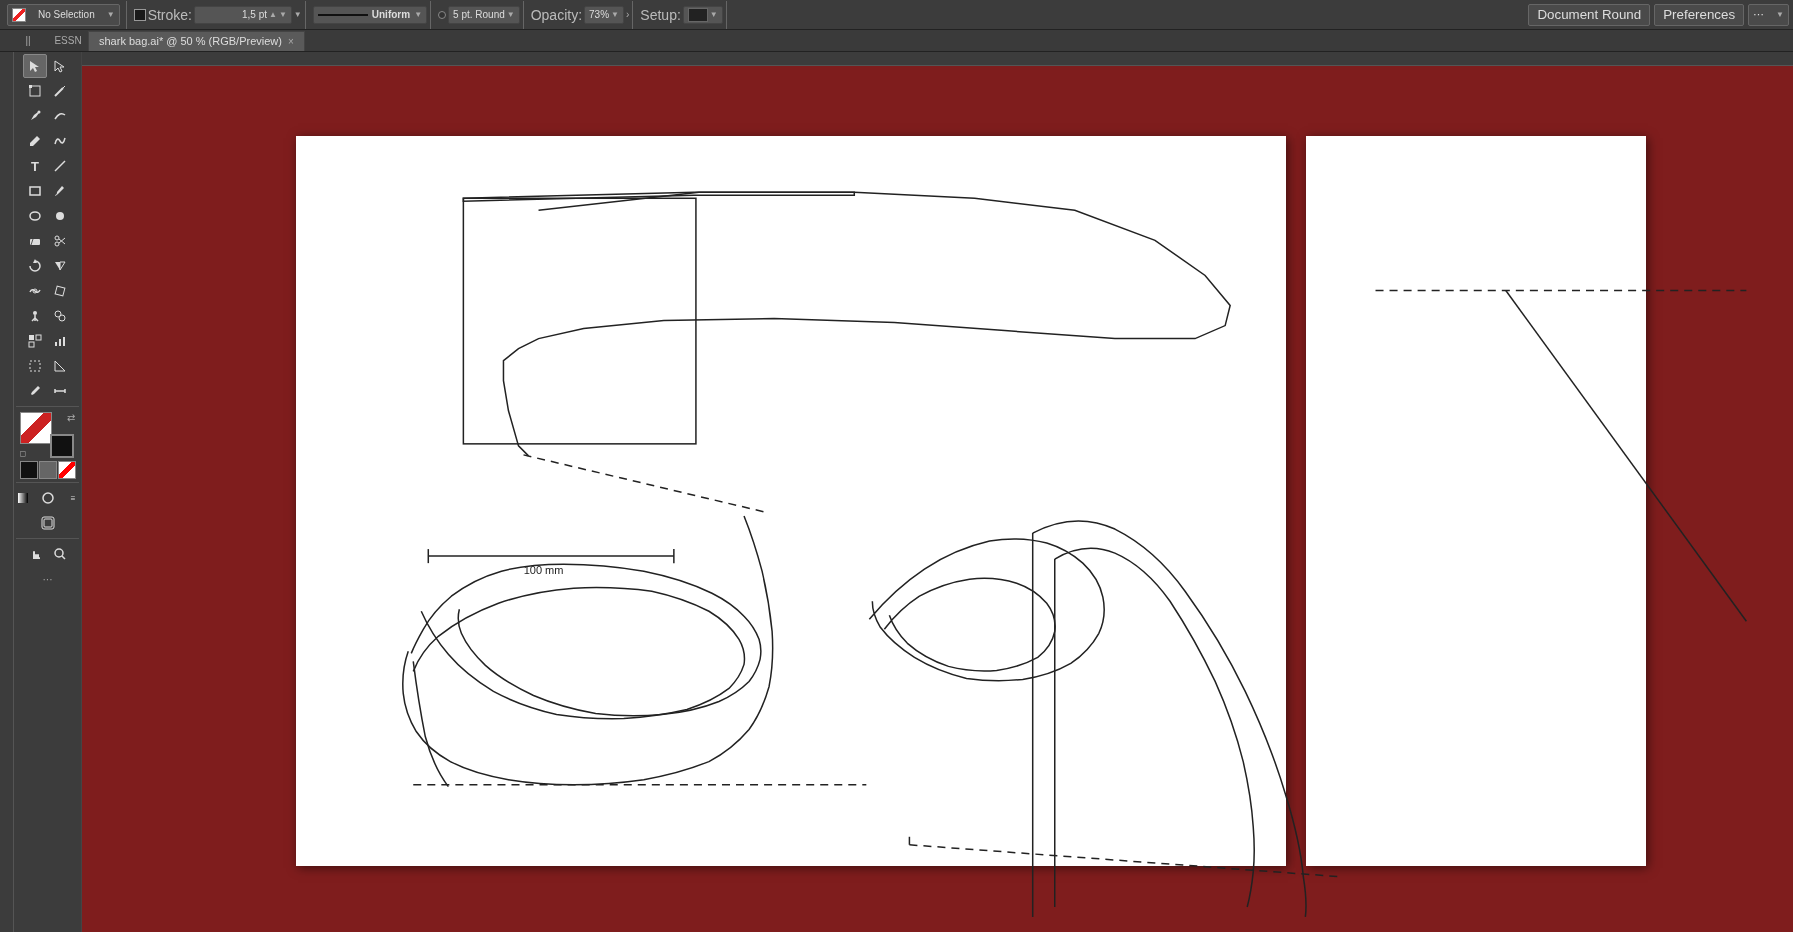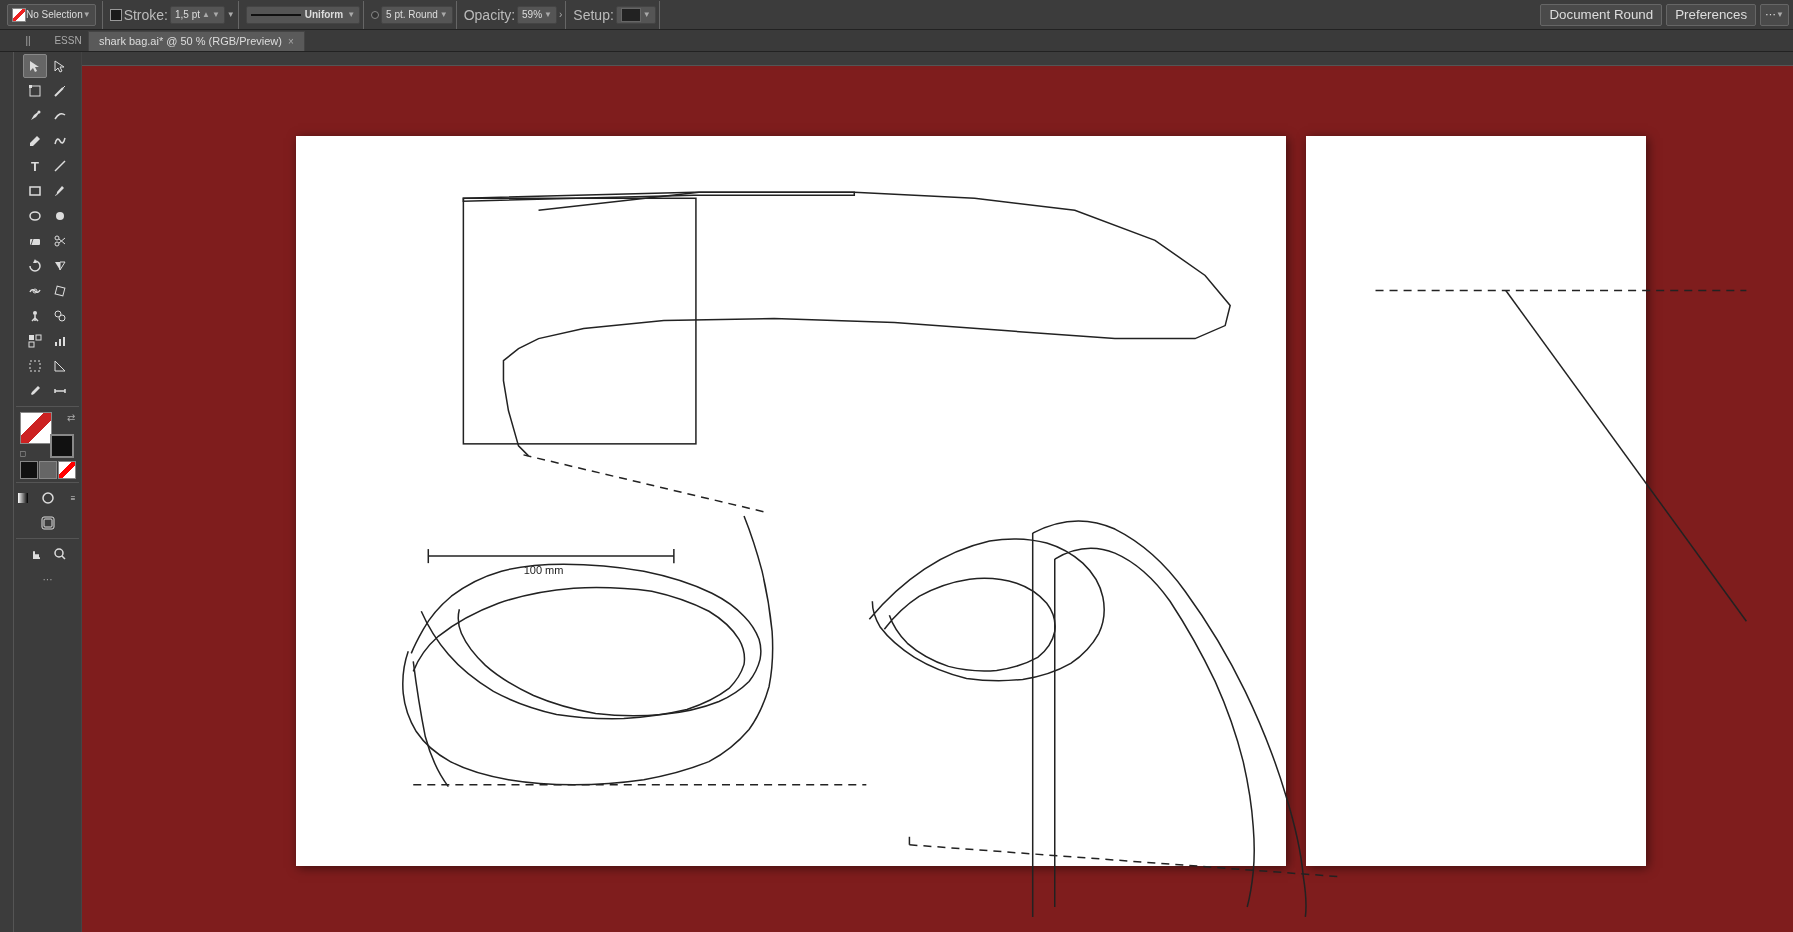--- a/index.html
+++ b/index.html
@@ -11,21 +11,21 @@
       align-items: center;
       background: #3c3c3c;
       border-bottom: 1px solid #222;
       height: 30px;
       padding: 0 4px;
       gap: 4px;
     }
     .toolbar-item {
       display: flex;
       align-items: center;
-      gap: 0;
+      gap: 12px;
       padding: 1px 4px;
       background: #4a4a4a;
       border: 1px solid #666;
       border-radius: 2px;
       height: 22px;
       color: #ddd;
       cursor: pointer;
     }
     .dropdown-arrow { font-size: 8px; color: #aaa; }
     .stroke-swatch {
@@ -173,21 +173,21 @@
       <span style="width:14px;height:14px;display:inline-block;background:linear-gradient(135deg,white 40%,#e22 40%,#e22 60%,white 60%);border:1px solid #888;"></span>
       <span style="font-size:10px;color:#ddd;">No Selection</span>
       <span class="dropdown-arrow">▼</span>
     </div>
   </div>
 
   <div class="tb-group">
     <span class="stroke-swatch"></span>
     <span class="tb-label">Stroke:</span>
     <div class="tb-dropdown">
-      <span style="font-size:10px;color:#ddd;">1,5 pt</span>
+      <span style="font-size:10px;color:#ddd;margin-left:43px;">1,5 pt</span>
       <span style="font-size:8px;color:#aaa;">▲</span>
       <span style="font-size:8px;color:#aaa;">▼</span>
     </div>
     <span class="dropdown-arrow">▼</span>
   </div>
 
   <div class="tb-group">
     <div class="tb-dropdown" style="gap:4px; min-width:100px;font-weight:bold;">
       <span style="display:inline-block;width:50px;height:2px;background:#111;margin:1px 0;"></span>
       <span style="font-size:10px;color:#ddd;">Uniform</span>
@@ -199,21 +199,21 @@
     <span class="fill-dot"></span>
     <div class="tb-dropdown">
       <span style="font-size:10px;color:#ddd;text-align:center;">5 pt. Round</span>
       <span class="dropdown-arrow">▼</span>
     </div>
   </div>
 
   <div class="tb-group">
     <span class="tb-label">Opacity:</span>
     <div class="tb-dropdown">
-      <span style="font-size:10px;color:#ddd;">59%</span>
+      <span style="font-size:10px;color:#ddd;">73%</span>
       <span class="dropdown-arrow">▼</span>
     </div>
     <span style="font-size:10px;color:#aaa;cursor:pointer;">›</span>
   </div>
 
   <div class="tb-group">
     <span class="tb-label">Setup:</span>
     <div class="tb-dropdown" style="min-width:30px;">
       <span style="display:inline-block;width:20px;height:14px;background:#222;border:1px solid #666;"></span>
       <span class="dropdown-arrow">▼</span>

